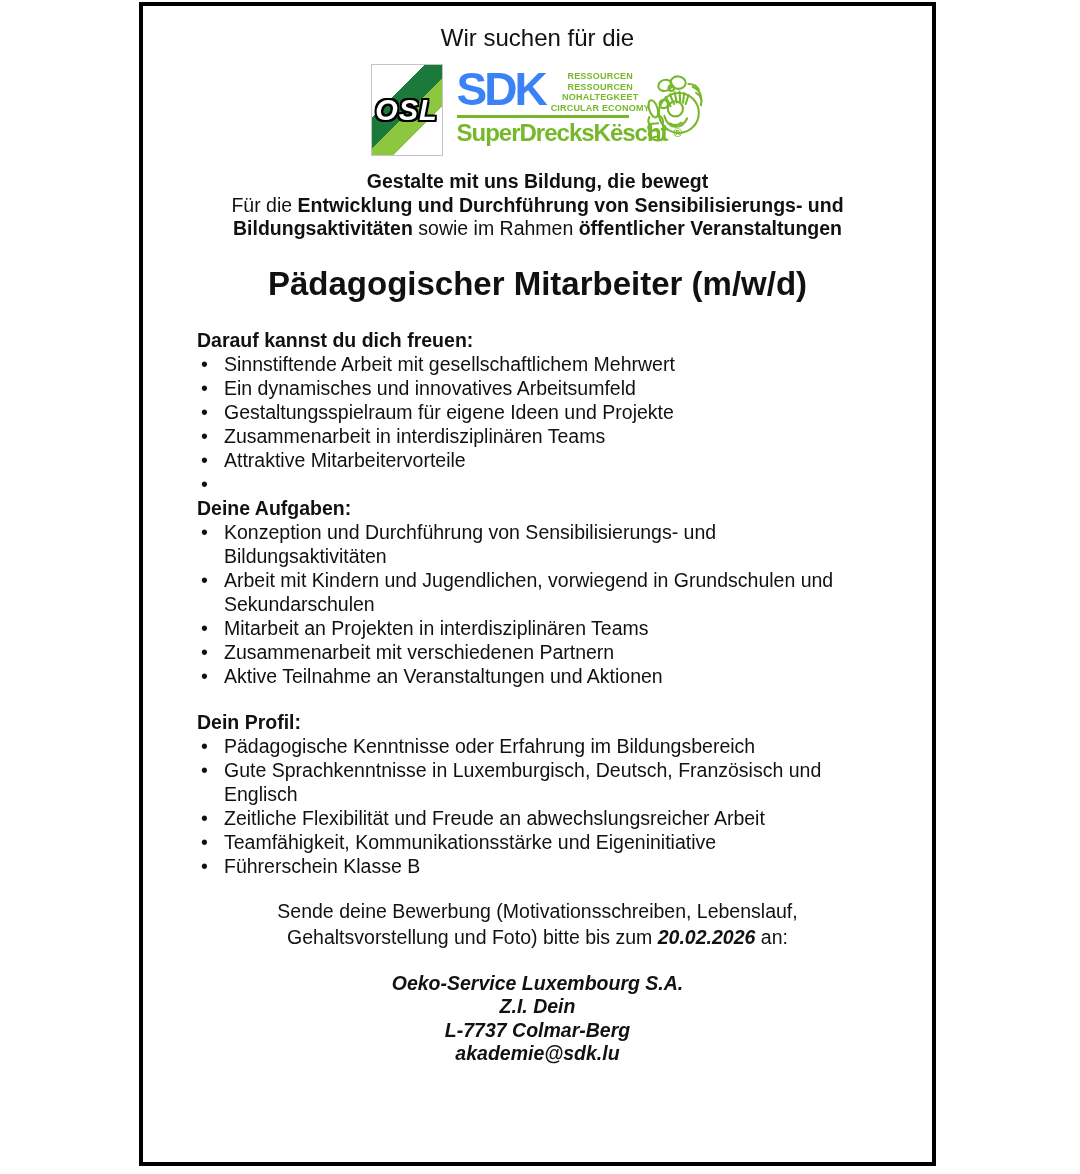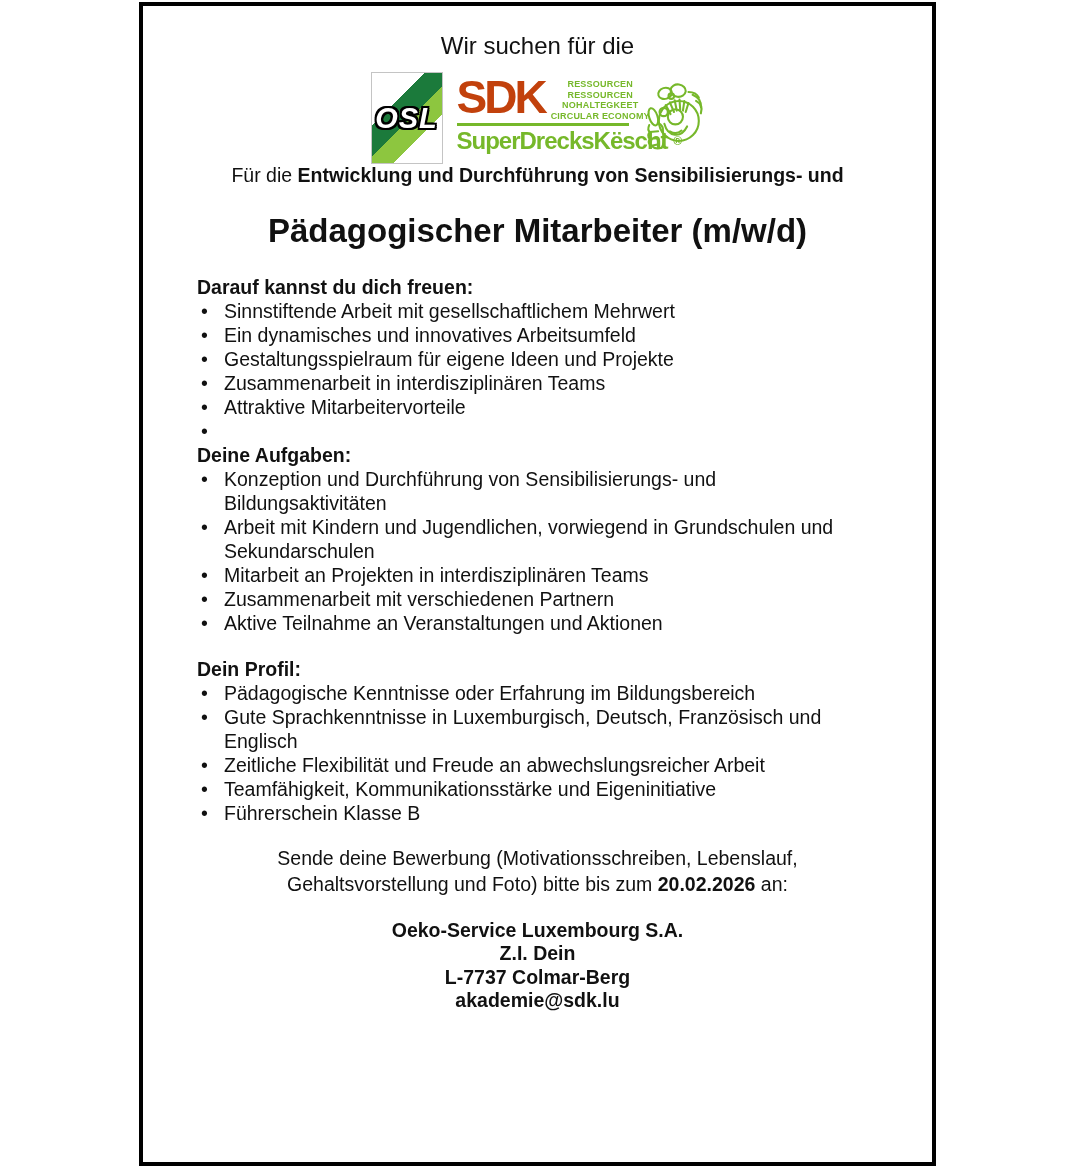--- a/index.html
+++ b/index.html
@@ -4,39 +4,39 @@
 <style>
   html, body { margin:0; padding:0; }
   body {
     width:1080px; height:1174px; background:#ffffff;
     font-family:"Liberation Sans", sans-serif; color:#111111;
     position:relative; overflow:hidden;
   }
   .frame {
     position:absolute; left:139px; top:2px; width:797px; height:1164px;
     border:4px solid #000; box-sizing:border-box; background:#fff;
-    padding:26px 54px 0 54px; text-align:center;
+    padding:18px 54px 0 54px; text-align:center;
   }
   .header-line { font-size:24px; line-height:28px; }
 
   
   .logos { display:flex; justify-content:center; align-items:flex-start; gap:14px; margin-top:12px; height:92px; }
   .osl-box {
     width:72px; height:92px; border:1px solid #c4c4c4; box-sizing:border-box;
     background:linear-gradient(135deg,#ffffff 0%,#ffffff 33%,#1b7a3b 33%,#1b7a3b 52%,#8dc63f 52%,#8dc63f 70%,#ffffff 70%);
     display:flex; align-items:center; justify-content:center;
   }
   .osl-label {
     font-size:29px; font-weight:bold; font-style:italic; color:#fff; letter-spacing:1px;
     text-shadow:-2px -2px 0 #000, 2px -2px 0 #000, -2px 2px 0 #000, 2px 2px 0 #000,
                  -2px 0 0 #000, 2px 0 0 #000, 0 -2px 0 #000, 0 2px 0 #000;
   }
   .sdk { text-align:left; margin-top:5px; width:172px; }
   .sdk-top { display:flex; align-items:flex-start; }
-  .sdk-acronym { font-size:46px; line-height:40px; font-weight:bold; color:#c2410c; letter-spacing:-3px; margin-right:6px; }
+  .sdk-acronym { font-size:46px; line-height:40px; font-weight:bold; color:#3b82f6; letter-spacing:-3px; margin-right:6px; }
   .sdk-keywords { display:flex; flex-direction:column; padding-top:2px;text-align:center; }
   .sdk-keyword { font-size:9px; line-height:10.5px; font-weight:bold; color:#76b82a; letter-spacing:0.2px; white-space:nowrap; }
   .sdk-rule { height:3px; background:#76b82a; margin-top:2px; }
   .sdk-wordmark { font-size:24px; font-weight:bold; color:#76b82a; letter-spacing:-1px; line-height:29px; white-space:nowrap; }
   .sdk-reg { font-size:12px; vertical-align:4px; letter-spacing:0; }
   .mascot { margin-top:11px; }
 
   .tagline { margin-top:14px; font-size:19.5px; line-height:23.5px; font-weight:bold; }
   .intro-line { font-size:19.5px; line-height:23.5px; }
   .intro-line .b { font-weight:bold; }
@@ -46,22 +46,22 @@
 
   .lists { text-align:left; font-size:19.5px; line-height:24px; }
   .section-heading { font-weight:bold; }
   .mt26 { margin-top:26px; }
   .mt22 { margin-top:22px; }
   .bullet-item { display:flex; }
   .bullet-marker { flex:none; width:27px; padding-left:4px; box-sizing:border-box; }
   .bullet-text { flex:1; }
 
   .apply { margin-top:20px; font-size:19.5px; line-height:26px; }
-  .apply .b { font-weight:bold; }
-  .contact { margin-top:22px; font-size:19.5px; line-height:23.5px; font-weight:bold; }
+  .apply .b { font-weight:bold;font-style:italic; }
+  .contact { margin-top:22px; font-size:19.5px; line-height:23.5px; font-weight:bold;font-style:italic; }
 </style>
 </head>
 <body>
 
 <div class="frame">
 
   <div class="header-line">Wir suchen für die</div>
 
   <div class="logos">
     <div class="osl-box">
@@ -108,23 +108,25 @@
 
       <ellipse cx="15" cy="47" rx="6" ry="13" transform="rotate(-18 15 47)"></ellipse>
       <path d="M9 59 Q6 66 10 69 Q5 74 10 79 Q6 85 12 89 Q18 95 27 92"></path>
       <path d="M10 69 L22 68"></path>
       <path d="M10 79 L22 78"></path>
       <path d="M12 89 L23 87"></path>
       <path d="M22 56 Q30 60 29 68 Q31 88 27 92"></path>
     </svg>
   </div>
 
+  <div class="tagline">Gestalte mit uns Bildung, die bewegt</div>
 
   <div>
     <div class="intro-line"><span>Für die </span><span class="b">Entwicklung und Durchführung von Sensibilisierungs- und</span></div>
+    <div class="intro-line"><span class="b">Bildungsaktivitäten</span><span> sowie im Rahmen </span><span class="b">öffentlicher Veranstaltungen</span></div>
   </div>
 
   <div class="job-title">Pädagogischer Mitarbeiter (m/w/d)</div>
 
   <div class="lists">
 
     <div class="section">
       <div class="section-heading mt26">Darauf kannst du dich freuen:</div>
       <div class="bullet-item">
           <span class="bullet-marker">•</span>

